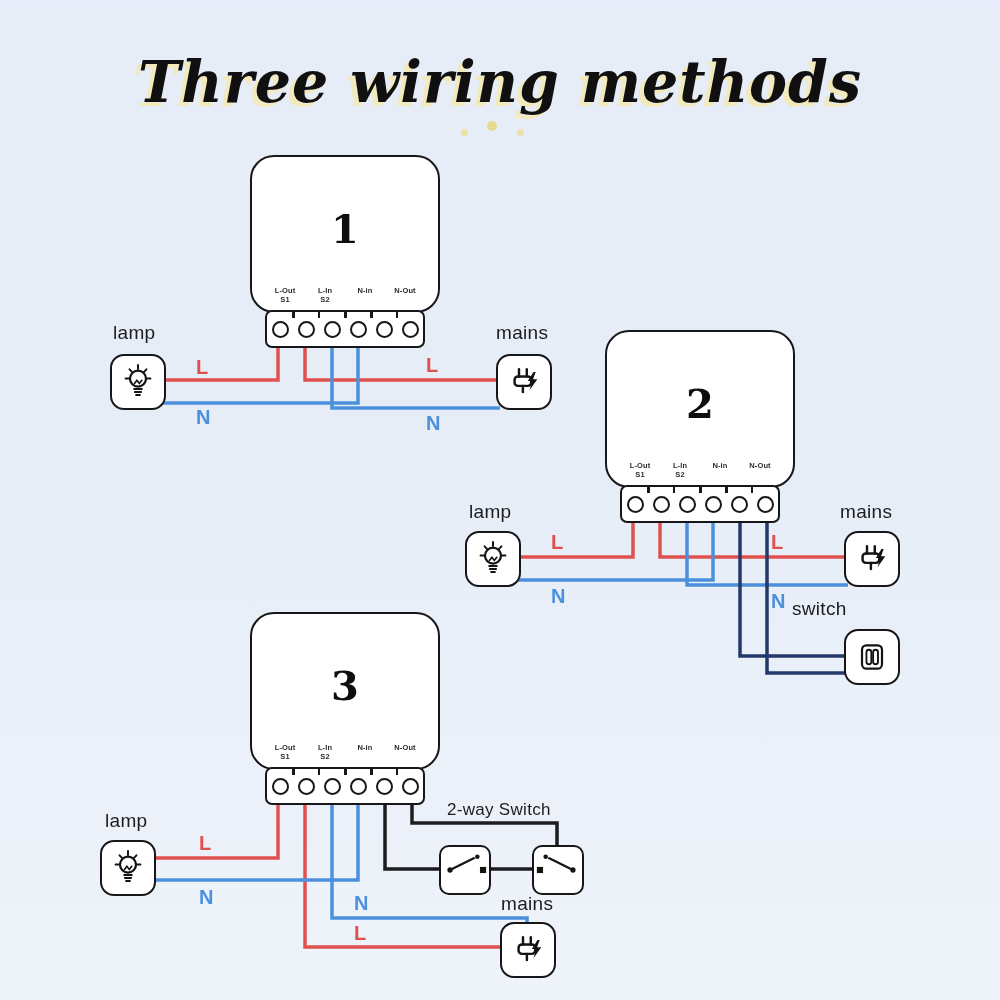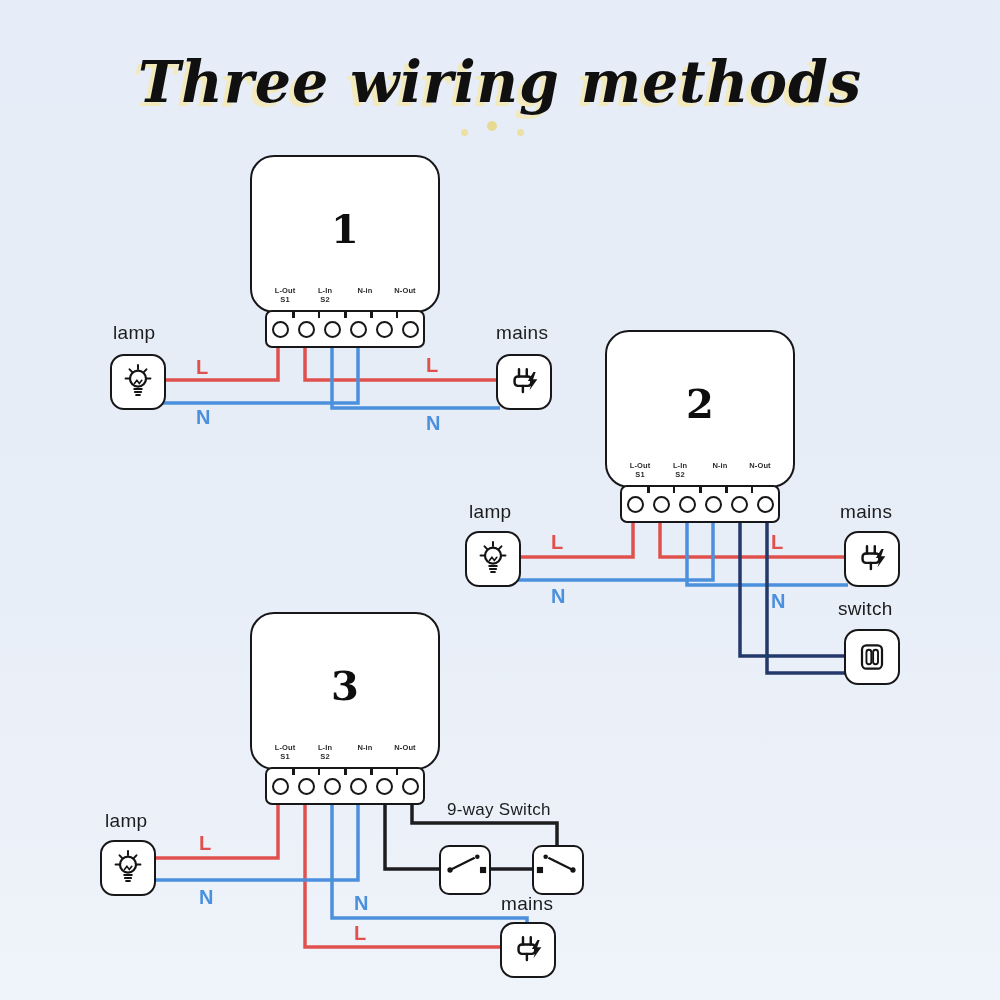--- a/index.html
+++ b/index.html
@@ -207,21 +207,21 @@
   </div>
   <div class="tag" style="left:840px;top:501px">mains</div>
   <div class="io-box" style="left:844px;top:531px">
     <svg viewBox="0 0 36 36">
       <path class="ic" d="M13.5,6.5 v6.5 M20.5,6.5 v6.5" stroke-width="2.2"></path>
       <rect class="ic" x="9.5" y="13" width="15" height="8.5" rx="3" stroke-width="2.2"></rect>
       <path class="ic" d="M17,21.5 v5.5" stroke-width="2.2"></path>
       <path d="M26.5,9 L21.5,17 h3.8 L23,25.5 30,15.5 h-3.8 L28.5,9 Z" fill="#141414"></path>
     </svg>
   </div>
-  <div class="tag" style="left:838px;top:598px">switch</div>
+  <div class="tag" style="left:792px;top:598px">switch</div>
   <div class="io-box" style="left:844px;top:629px">
     <svg viewBox="0 0 36 36">
       <rect class="ic" x="9" y="7.5" width="18" height="21" rx="4" stroke-width="2"></rect>
       <rect class="ic" x="13" y="11.5" width="4.4" height="13" rx="2.2" stroke-width="1.7"></rect>
       <rect class="ic" x="19" y="11.5" width="4.4" height="13" rx="2.2" stroke-width="1.7"></rect>
     </svg>
   </div>
 
   <div class="module" style="left:250px;top:612px">
     <div class="module-number">3</div>
@@ -260,21 +260,21 @@
   <div class="tag" style="left:501px;top:893px">mains</div>
   <div class="io-box" style="left:500px;top:922px">
     <svg viewBox="0 0 36 36">
       <path class="ic" d="M13.5,6.5 v6.5 M20.5,6.5 v6.5" stroke-width="2.2"></path>
       <rect class="ic" x="9.5" y="13" width="15" height="8.5" rx="3" stroke-width="2.2"></rect>
       <path class="ic" d="M17,21.5 v5.5" stroke-width="2.2"></path>
       <path d="M26.5,9 L21.5,17 h3.8 L23,25.5 30,15.5 h-3.8 L28.5,9 Z" fill="#141414"></path>
     </svg>
   </div>
 
-  <div class="tag small" style="left:447px;top:800px">9-way Switch</div>
+  <div class="tag small" style="left:447px;top:800px">2-way Switch</div>
   <div class="sw2-box" style="left:439px;top:845px">
     <svg viewBox="0 0 52 50">
       <circle cx="9" cy="25" r="3" fill="#141414"></circle>
       <line x1="9" y1="25" x2="37" y2="11" stroke="#141414" stroke-width="2.6"></line>
       <circle cx="40" cy="10" r="2.6" fill="#141414"></circle>
       <rect x="43" y="21.5" width="7" height="7" fill="#141414"></rect>
     </svg>
   </div>
   <div class="sw2-box" style="left:532px;top:845px">
     <svg viewBox="0 0 52 50">

